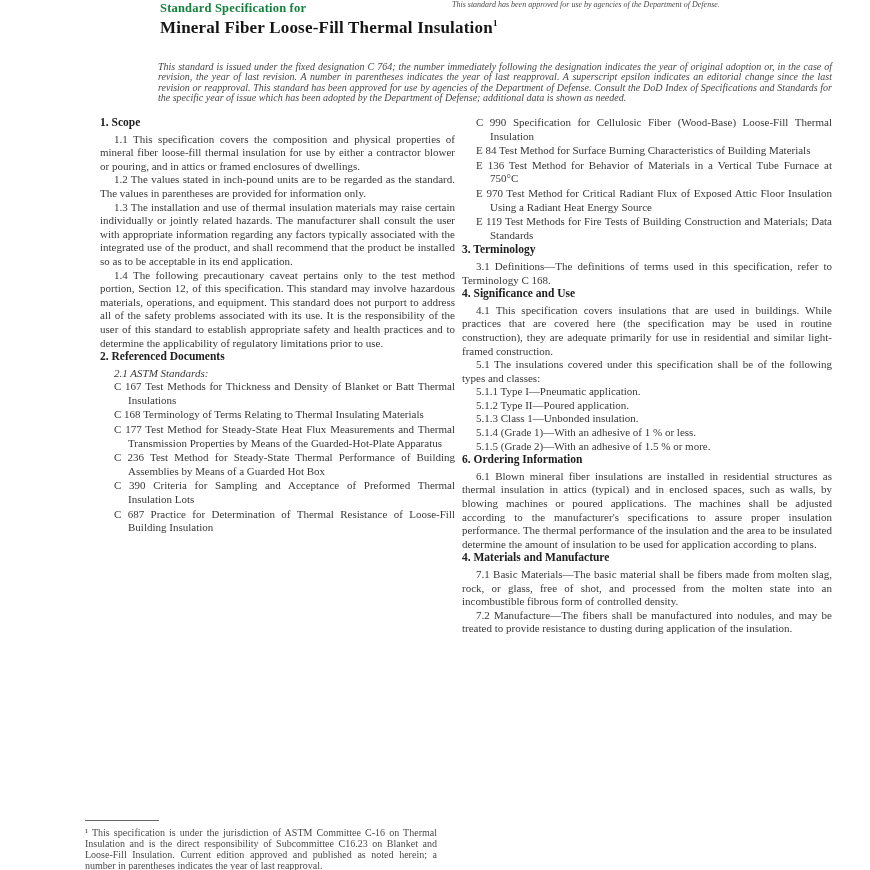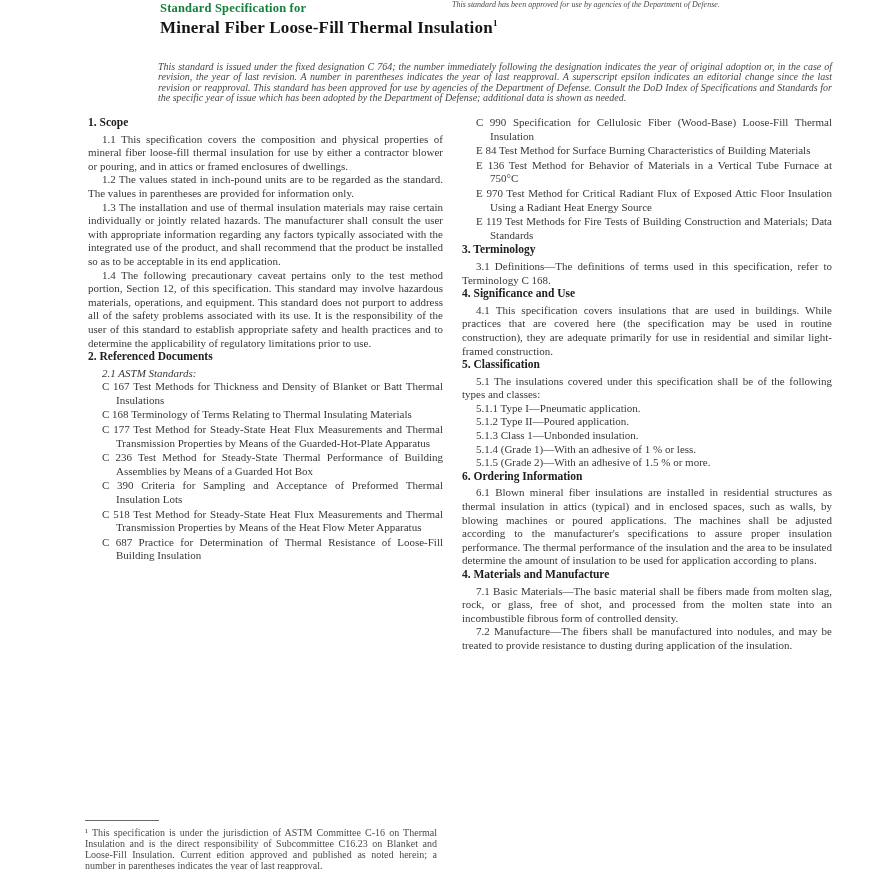--- a/index.html
+++ b/index.html
@@ -36,21 +36,21 @@
     position:absolute;left:158px;top:62px;width:674px;
     font-size:10px;font-style:italic;line-height:10.3px;
     text-align:justify;color:#474747;
   }
   
   .col{
     position:absolute;top:116px;
     font-size:11px;line-height:13.6px;text-align:justify;
     color:#383838;
   }
-  .col-left{left:88px;width:355px;}
+  .col-left{left:100px;width:355px;}
   .col-right{left:462px;width:370px;}
   h3.sec{
     font-size:11.5px;font-weight:bold;color:#202020;
     margin:0 0 3px 0;text-align:left;
   }
   .gap-top{margin-top:36px;}
   .gap-top-sm{margin-top:13px;}
   p.para{margin:0;text-indent:14px;}
   p.sub-head{margin:0;text-indent:14px;font-style:italic;}
   .ref{
@@ -86,38 +86,36 @@
     <p class="para">1.3 The installation and use of thermal insulation materials may raise certain individually or jointly related hazards. The manufacturer shall consult the user with appropriate information regarding any factors typically associated with the integrated use of the product, and shall recommend that the product be installed so as to be acceptable in its end application.</p>
     <p class="para">1.4 The following precautionary caveat pertains only to the test method portion, Section 12, of this specification. This standard may involve hazardous materials, operations, and equipment. This standard does not purport to address all of the safety problems associated with its use. It is the responsibility of the user of this standard to establish appropriate safety and health practices and to determine the applicability of regulatory limitations prior to use.</p>
 
     <h3 class="sec gap-top">2. Referenced Documents</h3>
     <p class="sub-head">2.1 ASTM Standards:</p>
     <p class="ref">C 167 Test Methods for Thickness and Density of Blanket or Batt Thermal Insulations</p>
     <p class="ref">C 168 Terminology of Terms Relating to Thermal Insulating Materials</p>
     <p class="ref">C 177 Test Method for Steady-State Heat Flux Measurements and Thermal Transmission Properties by Means of the Guarded-Hot-Plate Apparatus</p>
     <p class="ref">C 236 Test Method for Steady-State Thermal Performance of Building Assemblies by Means of a Guarded Hot Box</p>
     <p class="ref">C 390 Criteria for Sampling and Acceptance of Preformed Thermal Insulation Lots</p>
-    <p class="ref">C 518 Test Method for Steady-State Heat Flux Measurements and Thermal Transmission Properties by Means of the Heat Flow Meter Apparatus</p>
     <p class="ref">C 687 Practice for Determination of Thermal Resistance of Loose-Fill Building Insulation</p>
   </div>
 
   <div class="col col-right">
     <p class="ref">C 990 Specification for Cellulosic Fiber (Wood-Base) Loose-Fill Thermal Insulation</p>
     <p class="ref">E 84 Test Method for Surface Burning Characteristics of Building Materials</p>
     <p class="ref">E 136 Test Method for Behavior of Materials in a Vertical Tube Furnace at 750°C</p>
     <p class="ref">E 970 Test Method for Critical Radiant Flux of Exposed Attic Floor Insulation Using a Radiant Heat Energy Source</p>
     <p class="ref">E 119 Test Methods for Fire Tests of Building Construction and Materials; Data Standards</p>
 
     <h3 class="sec gap-top-sm">3. Terminology</h3>
     <p class="para">3.1 Definitions—The definitions of terms used in this specification, refer to Terminology C 168.</p>
 
     <h3 class="sec gap-top-sm">4. Significance and Use</h3>
     <p class="para">4.1 This specification covers insulations that are used in buildings. While practices that are covered here (the specification may be used in routine construction), they are adequate primarily for use in residential and similar light-framed construction.</p>
 
-    <h3 class="sec gap-top-sm">5. Classification</h3>
     <p class="para">5.1 The insulations covered under this specification shall be of the following types and classes:</p>
     <p class="cls-item">5.1.1 Type I—Pneumatic application.</p>
     <p class="cls-item">5.1.2 Type II—Poured application.</p>
     <p class="cls-item">5.1.3 Class 1—Unbonded insulation.</p>
     <p class="cls-item">5.1.4 (Grade 1)—With an adhesive of 1 % or less.</p>
     <p class="cls-item">5.1.5 (Grade 2)—With an adhesive of 1.5 % or more.</p>
 
     <h3 class="sec gap-top-sm">6. Ordering Information</h3>
     <p class="para">6.1 Blown mineral fiber insulations are installed in residential structures as thermal insulation in attics (typical) and in enclosed spaces, such as walls, by blowing machines or poured applications. The machines shall be adjusted according to the manufacturer's specifications to assure proper insulation performance. The thermal performance of the insulation and the area to be insulated determine the amount of insulation to be used for application according to plans.</p>
 

